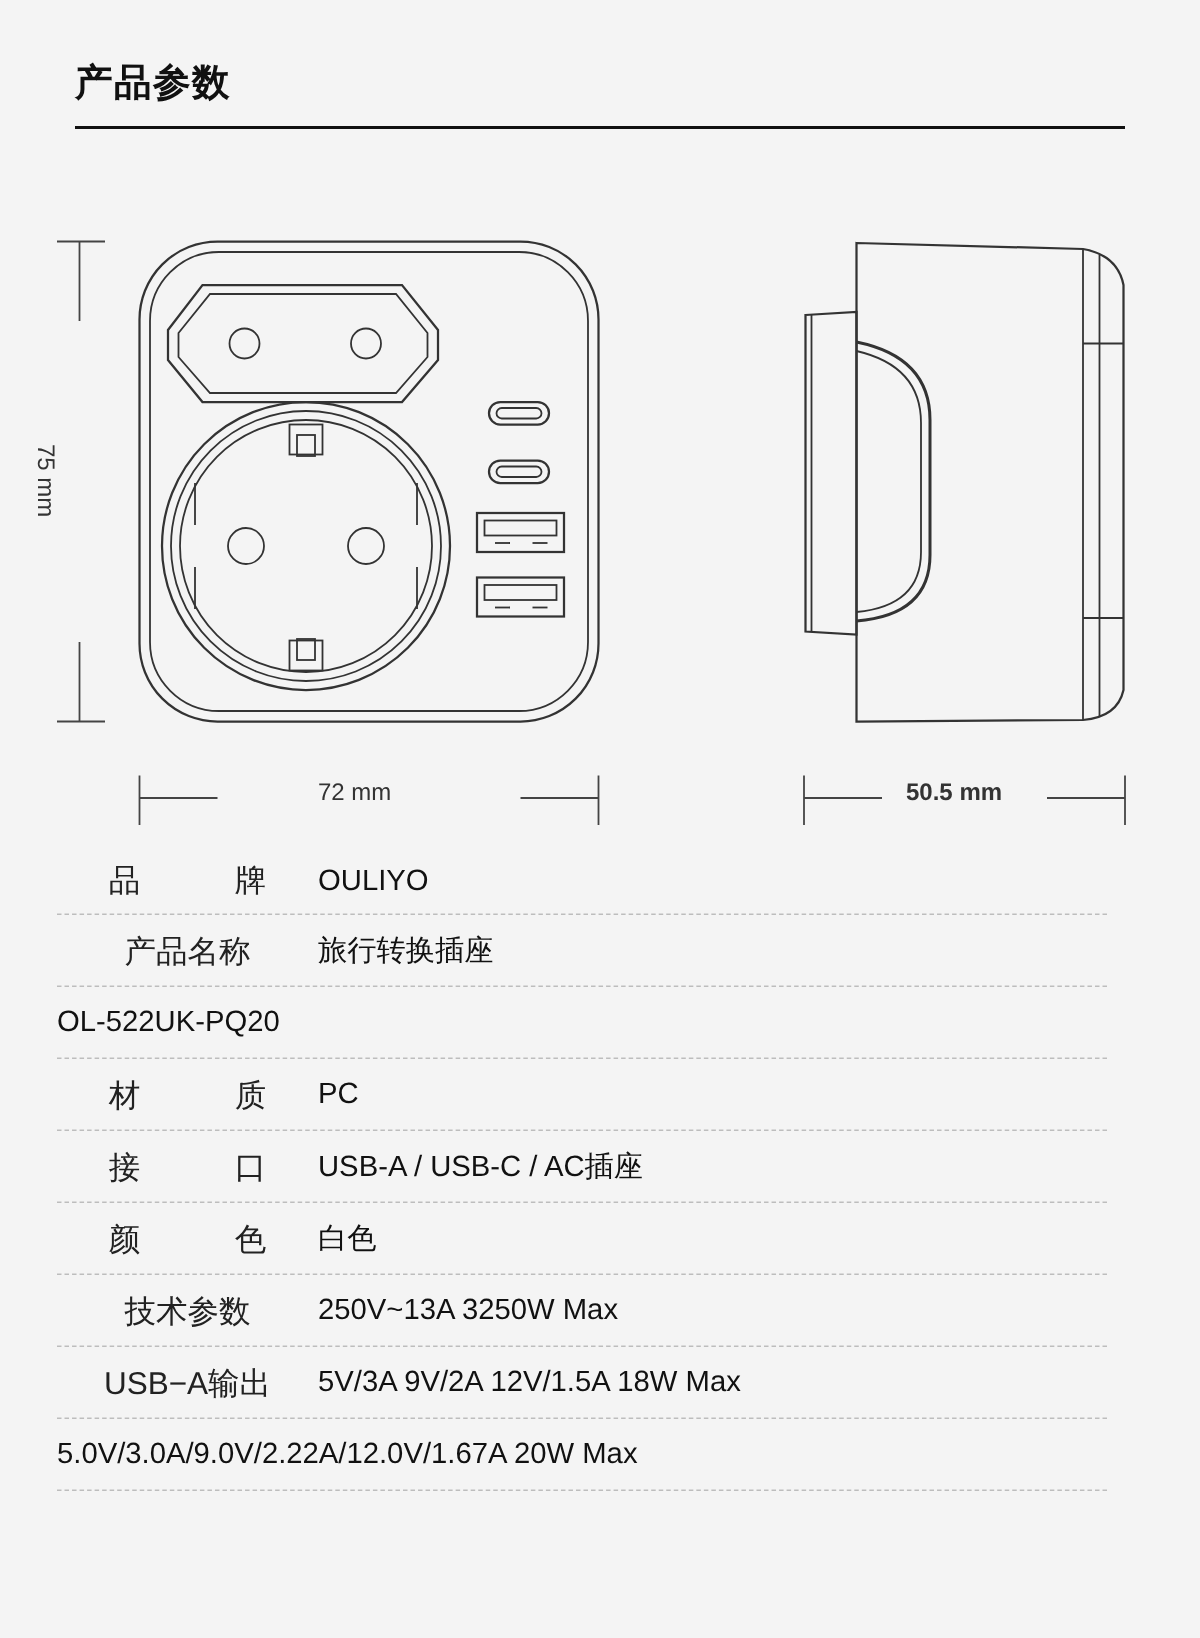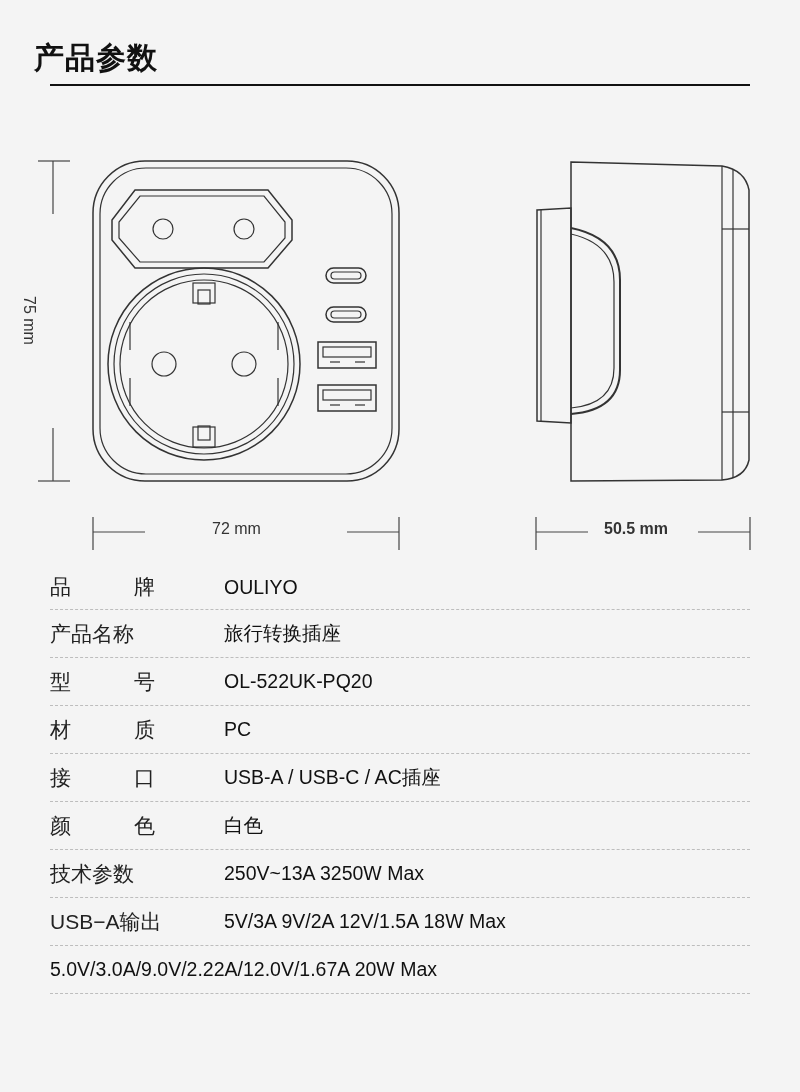--- a/index.html
+++ b/index.html
@@ -2,32 +2,32 @@
 <html><head>
   <meta charset="utf-8">
   <style>
     html, body { margin: 0; padding: 0; }
     body {
       width: 800px; height: 1092px; background: #f4f4f4;
       font-family: "Liberation Sans", "DejaVu Sans", sans-serif;
       color: #1a1a1a; position: relative; overflow: hidden;
     }
     .title {
-      position: absolute; left: 34px; top: 38px;
-      font-size: 30px; font-weight: bold; letter-spacing: 1px; color: #111;
+      position: absolute; left: 50px; top: 38px;
+      font-size: 25px; font-weight: bold; letter-spacing: 1px; color: #111;
     }
     .title-rule {
       position: absolute; left: 50px; top: 84px; width: 700px; height: 2px; background: #111;
     }
     .diagram { position: absolute; left: 0; top: 0; width: 800px; height: 560px; }
     .dim-label {
       position: absolute; font-size: 16px; color: #333; background: #f4f4f4; padding: 0 4px;
     }
     .dim-v { left: 38px; top: 292px; transform: rotate(90deg); transform-origin: left top; }
-    .specs { position: absolute; left: 50px; top: 565px; width: 700px; }
+    .specs { position: absolute; left: 38px; top: 565px; width: 700px; text-align: center; }
     .row {
       display: flex; align-items: center; height: 48px;
       border-bottom: 1px dashed #bdbdbd; box-sizing: border-box;
     }
     .row:first-child { height: 45px; }
     .label {
       width: 174px; font-size: 21px; color: #222; white-space: pre; letter-spacing: 0px;
     }
     .value { font-size: 19.5px; color: #111; }
   </style>
@@ -131,21 +131,20 @@
 <div class="specs">
   <div class="row">
     <span class="label">品　　　牌</span>
     <span class="value">OULIYO</span>
   </div>
   <div class="row">
     <span class="label">产品名称</span>
     <span class="value">旅行转换插座</span>
   </div>
   <div class="row">
-    <span class="label">型　　　号</span>
     <span class="value">OL-522UK-PQ20</span>
   </div>
   <div class="row">
     <span class="label">材　　　质</span>
     <span class="value">PC</span>
   </div>
   <div class="row">
     <span class="label">接　　　口</span>
     <span class="value">USB-A / USB-C / AC插座</span>
   </div>

